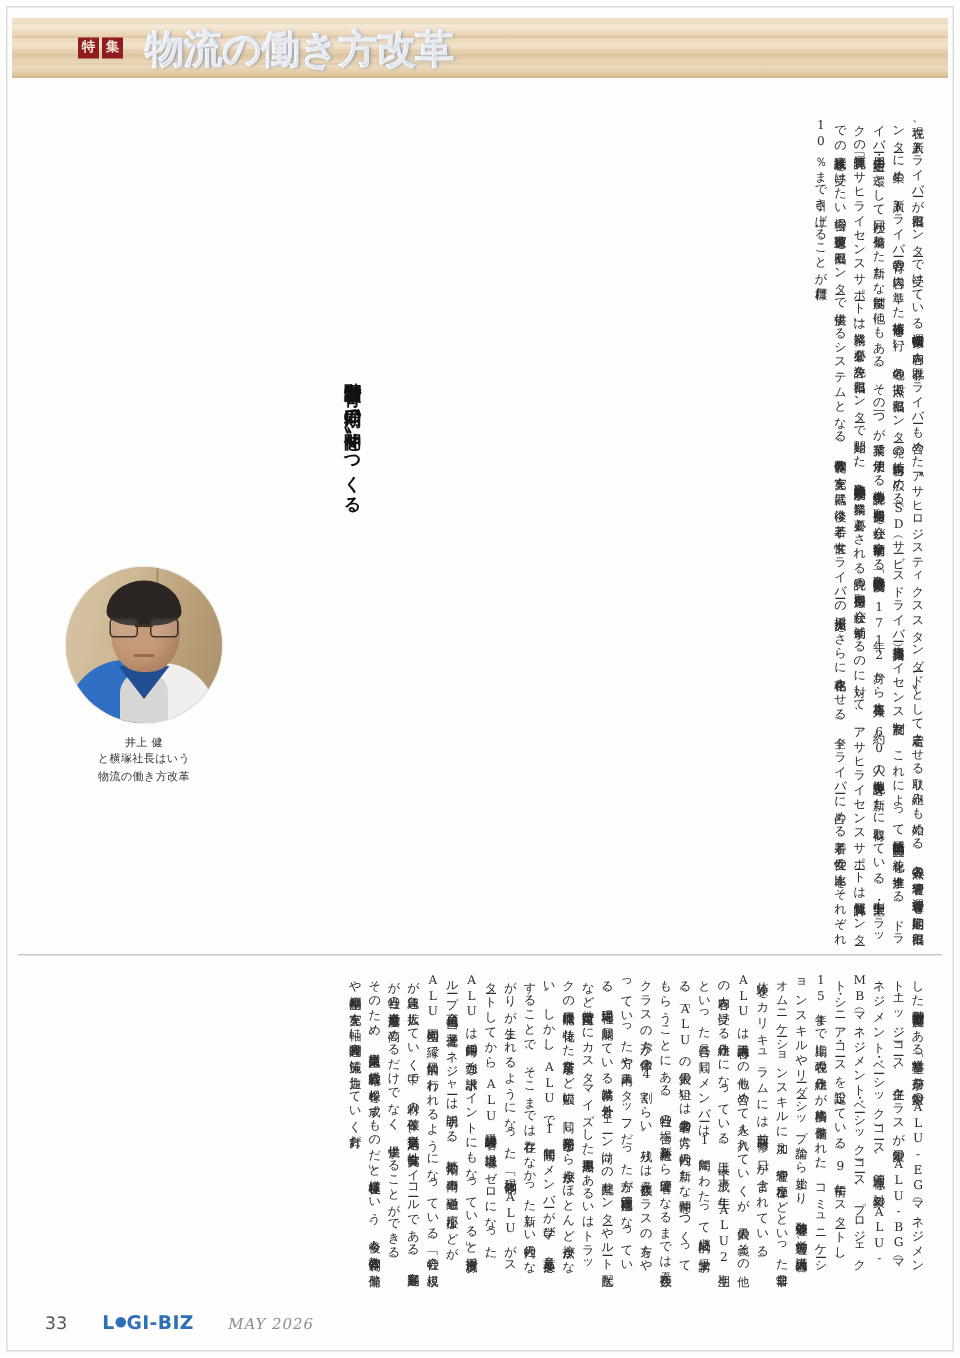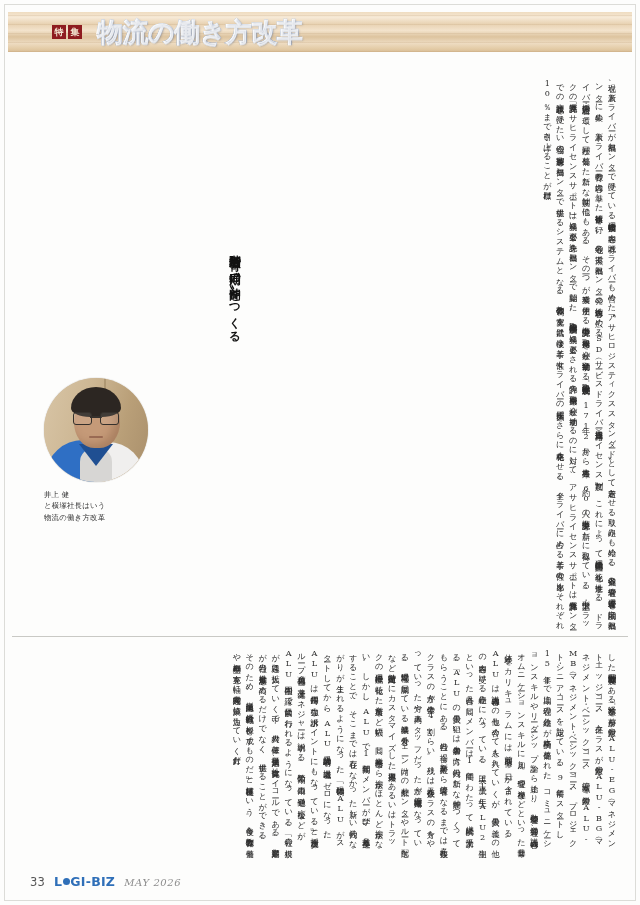--- a/index.html
+++ b/index.html
@@ -230,41 +230,42 @@
   #portrait .collar{
     position:absolute;
     left:50%;bottom:16px;margin-left:-17px;
     width:34px;height:22px;
     background:#1f4f92;
     clip-path:polygon(0 0,100% 0,50% 100%);
   }
 
   #photo-caption{
     margin-top:7px;
+    text-align:center;
     font-family:"DejaVu Sans","Liberation Sans",sans-serif;
     font-size:7.4px;
     line-height:1.55;
     color:#333;
     letter-spacing:0.03em;
   }
 
   
   #divider{
     position:absolute;
     left:12px;right:12px;
     top:636px;
     height:1px;
     background:#c9c9c5;
   }
 
   
   #footer{
     position:absolute;
     left:30px;bottom:16px;
-    display:flex;align-items:baseline;gap:9px;
+    display:flex;align-items:baseline;gap:23px;
     font-family:"DejaVu Sans","Liberation Sans",sans-serif;
     justify-content:flex-end;
   }
   #page-num{font-size:11.5px;color:#555;letter-spacing:0.02em;}
   #brand{
     font-size:12.5px;font-weight:bold;color:#2f6fb8;letter-spacing:0.02em;
     display:inline-flex;align-items:center;
   }
   #brand .globe{
     display:inline-block;width:7px;height:7px;border-radius:50%;

